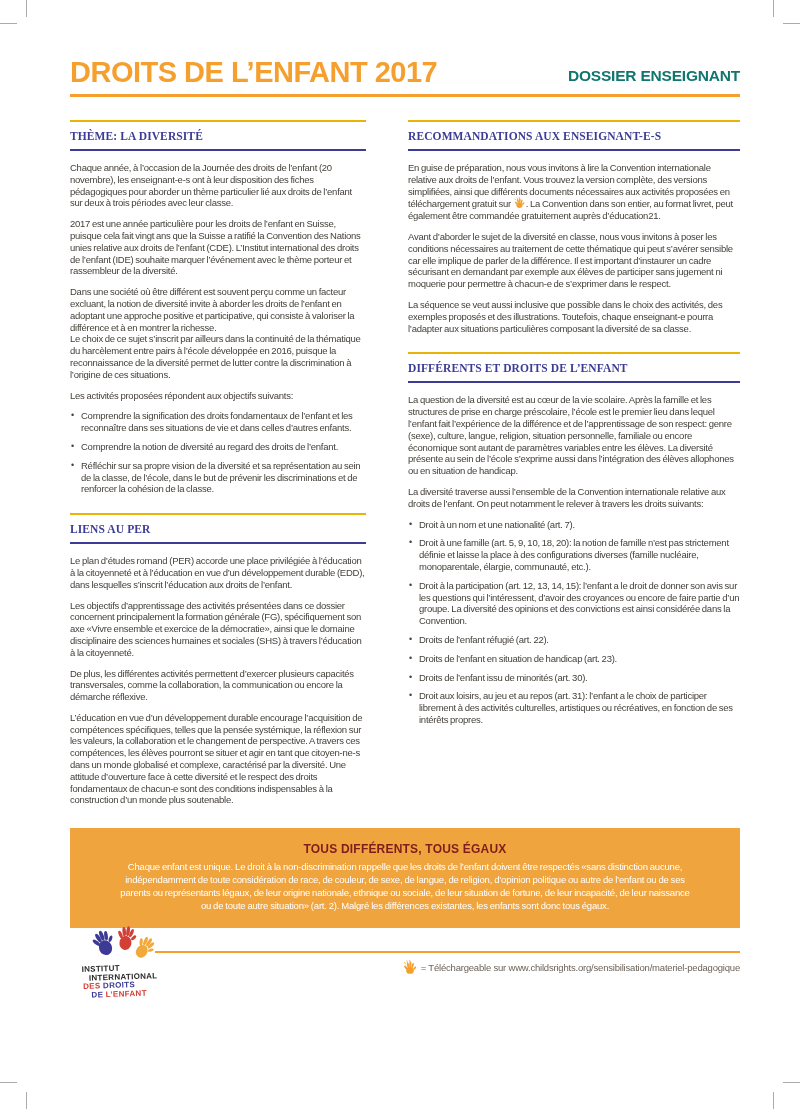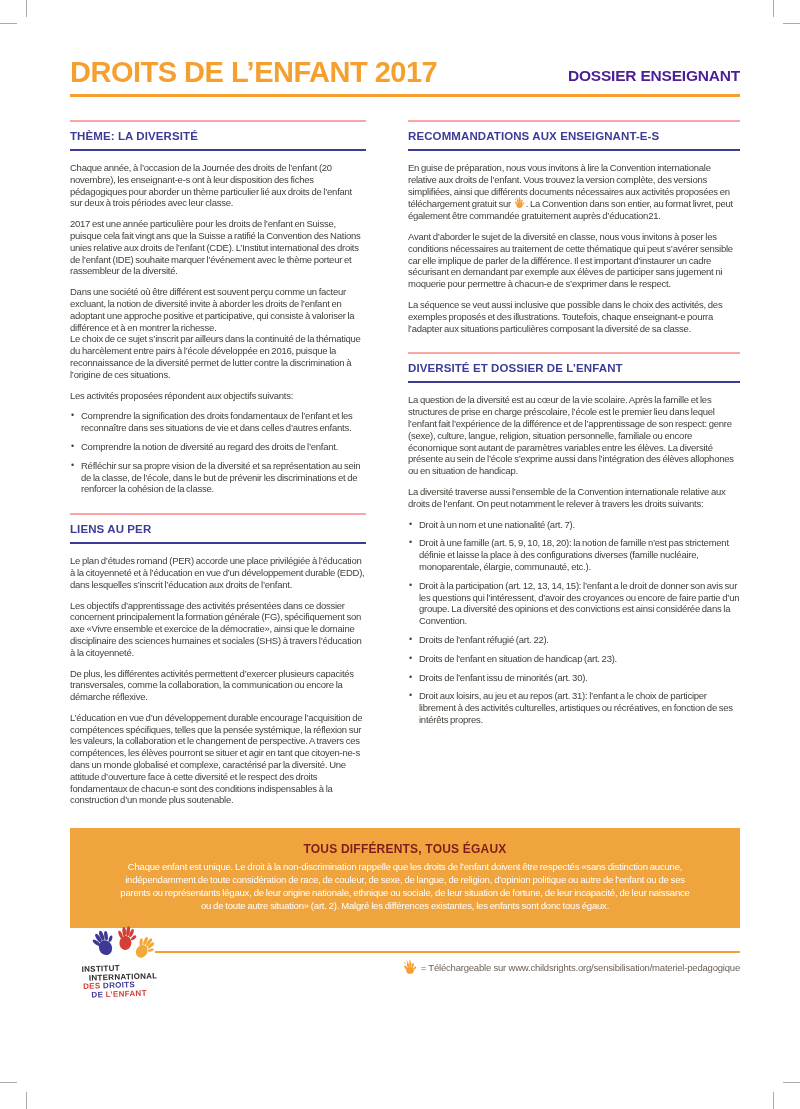--- a/index.html
+++ b/index.html
@@ -22,30 +22,30 @@
   .content{position:absolute;left:70px;top:0;width:670px;}
   .masthead{
     padding-top:55px;display:flex;justify-content:space-between;align-items:flex-end;
     border-bottom:3px solid #F5A02E;padding-bottom:7px;
   }
   .doc-title{
     margin:0;color:#F5A02E;font-size:29px;font-weight:bold;line-height:1;
     letter-spacing:-0.5px;
   }
   .doc-subtitle{
-    margin:12px 0 2px 0;color:#4c1d95;font-size:15.5px;font-weight:bold;letter-spacing:-0.2px;
+    margin:12px 0 2px 0;color:#0f766e;font-size:15.5px;font-weight:bold;letter-spacing:-0.2px;
   }
 
   .columns{display:flex;margin-top:23px;}
   .col-left{width:296px;margin-right:42px;flex:none;}
   .col-right{width:332px;flex:none;}
 
   .section-head{
-    border-top:2px solid #fca5a5;border-bottom:2px solid #3C3C96;
-    padding:8px 0 7px 0;margin-bottom:11px;
+    border-top:2px solid #eab308;border-bottom:2px solid #3C3C96;
+    padding:8px 0 7px 0;margin-bottom:11px;font-family:Liberation Serif, serif;
   }
   .section-head + .section-head, .mt{margin-top:18px;}
   .section-head h2{
     margin:0;font-size:11.5px;font-weight:bold;color:#3C3C96;letter-spacing:0.1px;
   }
   p.body, .dots li{
     font-size:9.5px;line-height:11.8px;color:#45413B;
     letter-spacing:-0.25px;word-spacing:-0.5px;
   }
   p.body{margin:0 0 9px 0;}
@@ -148,21 +148,21 @@
     <div class="col-right">
       <div class="section-head">
         <h2>RECOMMANDATIONS AUX ENSEIGNANT-E-S</h2>
       </div>
       <p class="body"><span>En guise de préparation, nous vous invitons à lire la Convention internationale relative aux droits de l’enfant. Vous trouvez la version complète, des versions simplifiées, ainsi que différents documents nécessaires aux activités proposées en téléchargement gratuit sur</span> <svg class="hand-inline">
             <use href="#hand-sym"></use>
           </svg><span>. La Convention dans son entier, au format livret, peut également être commandée gratuitement auprès d’éducation21.</span></p>
       <p class="body">Avant d’aborder le sujet de la diversité en classe, nous vous invitons à poser les conditions nécessaires au traitement de cette thématique qui peut s’avérer sensible car elle implique de parler de la différence. Il est important d’instaurer un cadre sécurisant en demandant par exemple aux élèves de participer sans jugement ni moquerie pour permettre à chacun-e de s’exprimer dans le respect.</p>
       <p class="body">La séquence se veut aussi inclusive que possible dans le choix des activités, des exemples proposés et des illustrations. Toutefois, chaque enseignant-e pourra l’adapter aux situations particulières composant la diversité de sa classe.</p>
       <div class="section-head mt">
-        <h2>DIVERSITÉ ET DOSSIER DE L’ENFANT</h2>
+        <h2>DIFFÉRENTS ET DROITS DE L’ENFANT</h2>
       </div>
       <p class="body">La question de la diversité est au cœur de la vie scolaire. Après la famille et les structures de prise en charge préscolaire, l’école est le premier lieu dans lequel l’enfant fait l’expérience de la différence et de l’apprentissage de son respect: genre (sexe), culture, langue, religion, situation personnelle, familiale ou encore économique sont autant de paramètres variables entre les élèves. La diversité présente au sein de l’école s’exprime aussi dans l’intégration des élèves allophones ou en situation de handicap.</p>
       <p class="body">La diversité traverse aussi l’ensemble de la Convention internationale relative aux droits de l’enfant. On peut notamment le relever à travers les droits suivants:</p>
       <ul class="dots">
         <li>Droit à un nom et une nationalité (art. 7).</li>
         <li>Droit à une famille (art. 5, 9, 10, 18, 20): la notion de famille n’est pas strictement définie et laisse la place à des configurations diverses (famille nucléaire, monoparentale, élargie, communauté, etc.).</li>
         <li>Droit à la participation (art. 12, 13, 14, 15): l’enfant a le droit de donner son avis sur les questions qui l’intéressent, d’avoir des croyances ou encore de faire partie d’un groupe. La diversité des opinions et des convictions est ainsi considérée dans la Convention.</li>
         <li>Droits de l’enfant réfugié (art. 22).</li>
         <li>Droits de l’enfant en situation de handicap (art. 23).</li>
         <li>Droits de l’enfant issu de minorités (art. 30).</li>

